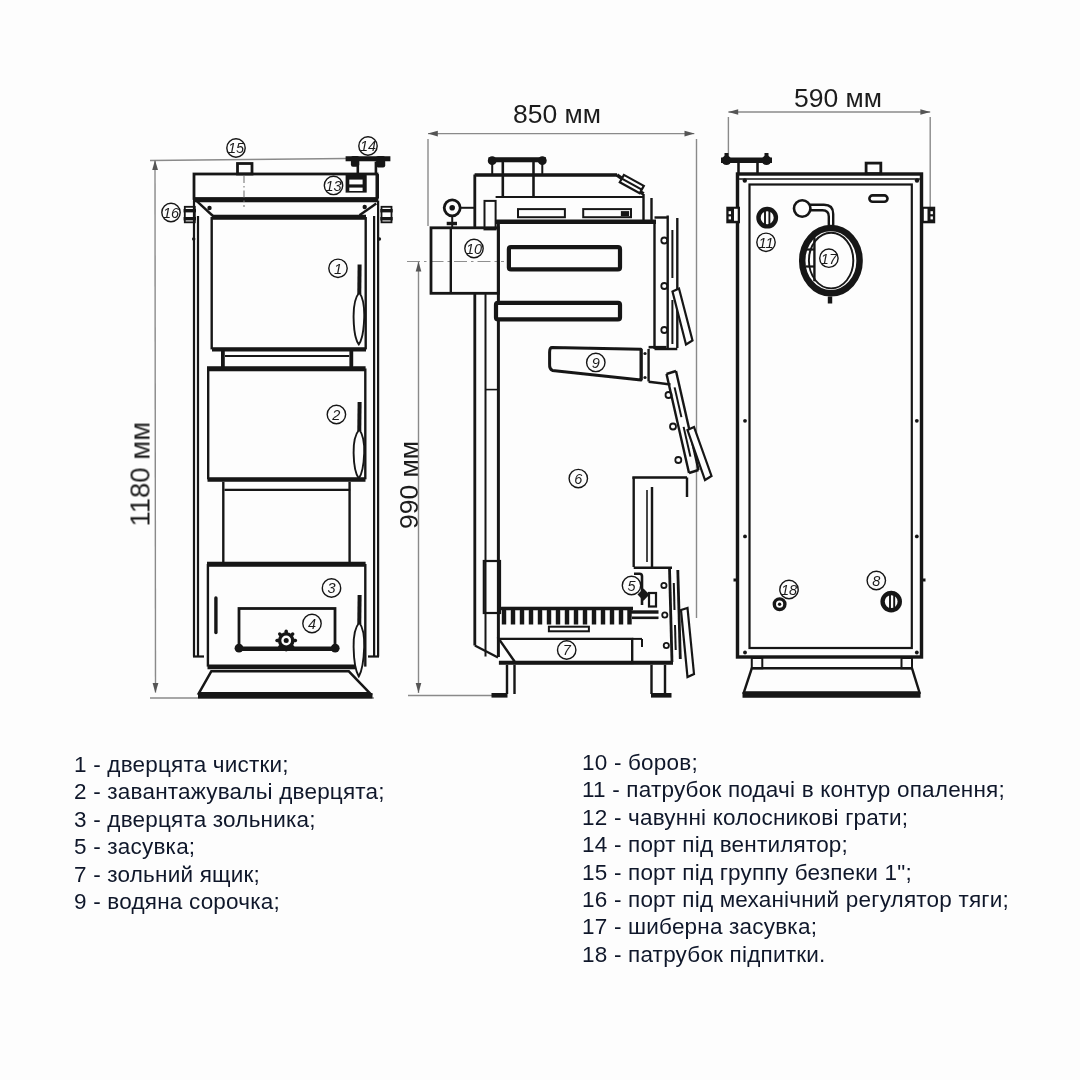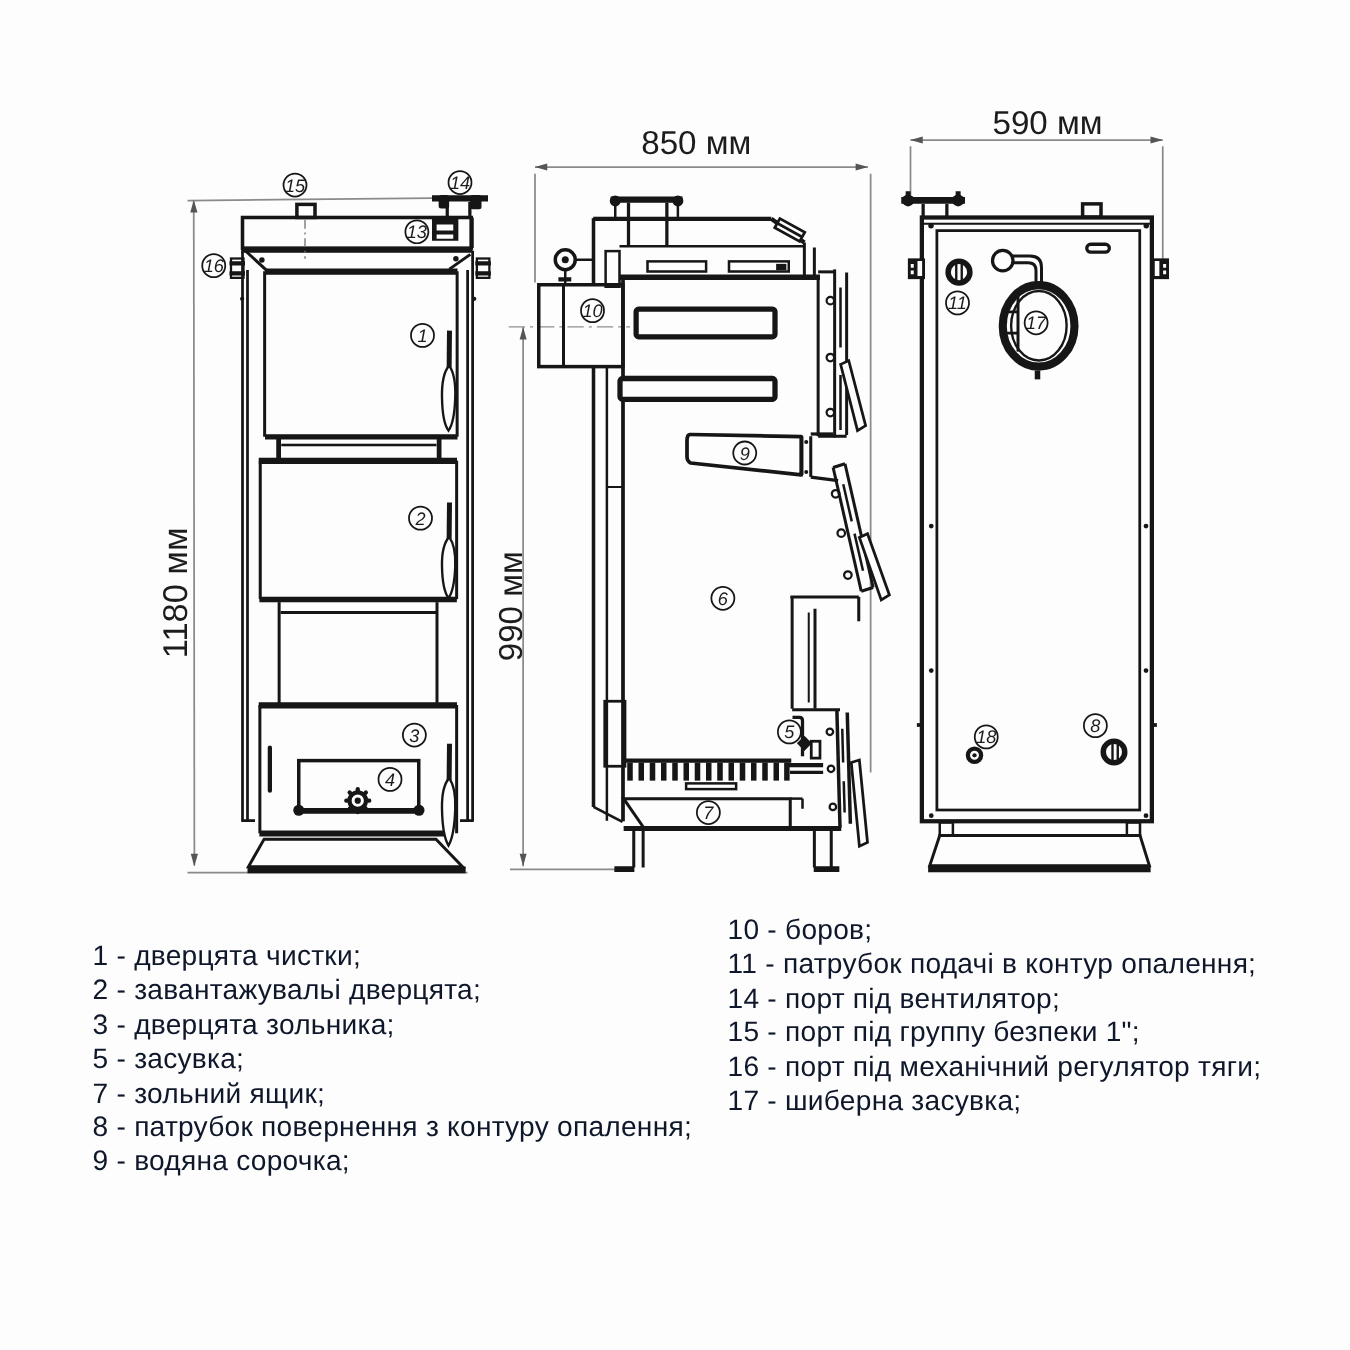--- a/index.html
+++ b/index.html
@@ -533,24 +533,25 @@
 </g>
 </g>
 </svg>
 
 <div class="leg" style="left:74px;top:751px;">
   <div>1 - дверцята чистки;</div>
   <div>2 - завантажувальі дверцята;</div>
   <div>3 - дверцята зольника;</div>
   <div>5 - засувка;</div>
   <div>7 - зольний ящик;</div>
-  <div>8 - патрубок повернення з контуру опалення;</div>
   <div>9 - водяна сорочка;</div>
 </div>
 
-<div class="leg" style="left:582px;top:730px;">
+<div class="leg" style="left:582px;top:749px;">
   <div>10 - боров;</div>
   <div>11 - патрубок подачі в контур опалення;</div>
+  <div>12 - чавунні колосникові грати;</div>
   <div>14 - порт під вентилятор;</div>
   <div>15 - порт під группу безпеки 1";</div>
   <div>16 - порт під механічний регулятор тяги;</div>
   <div>17 - шиберна засувка;</div>
+  <div>18 - патрубок підпитки.</div>
 </div>
 
 </body></html>

